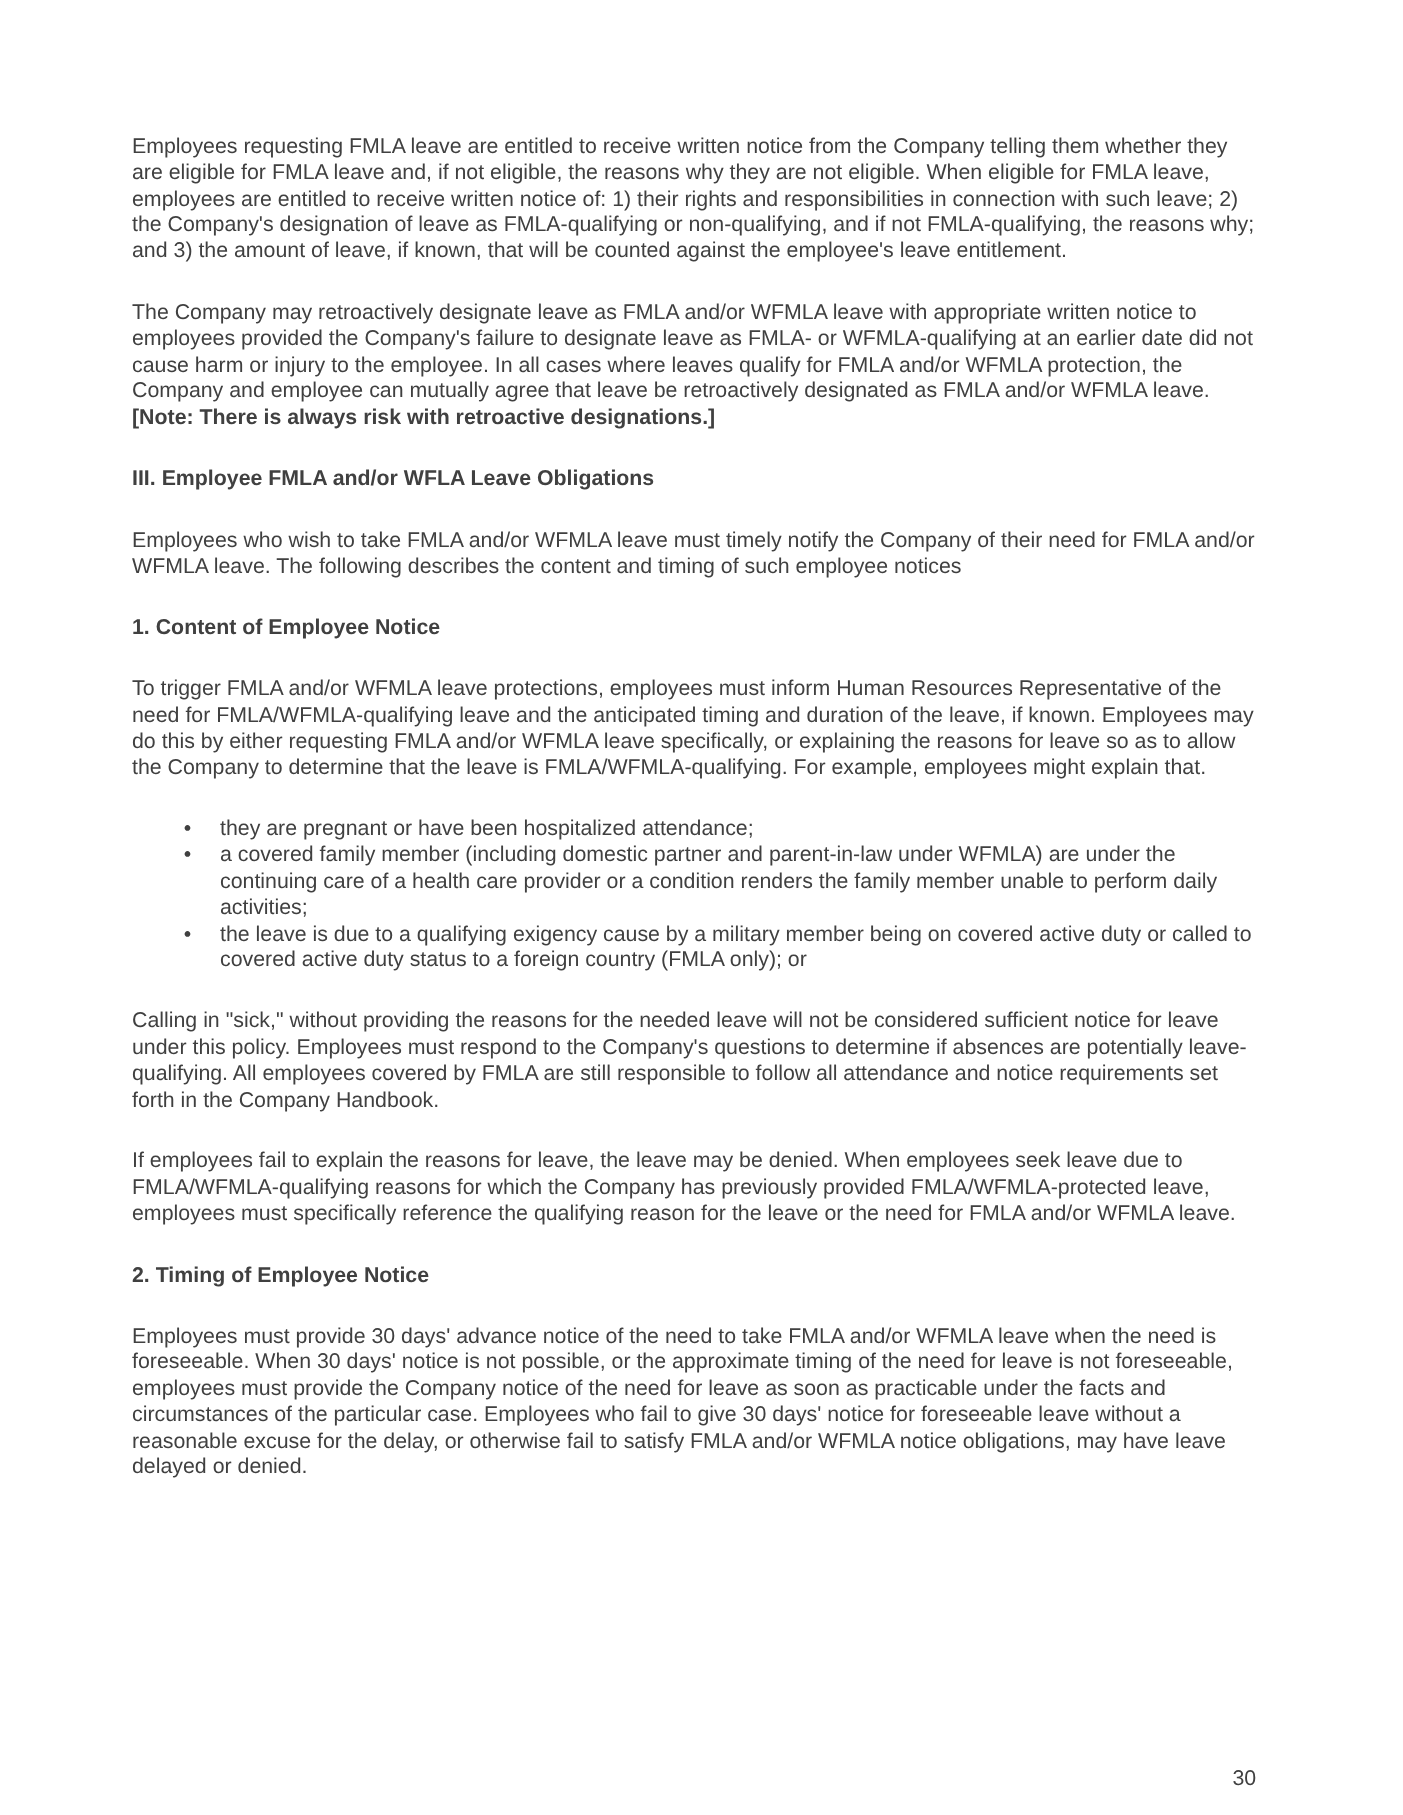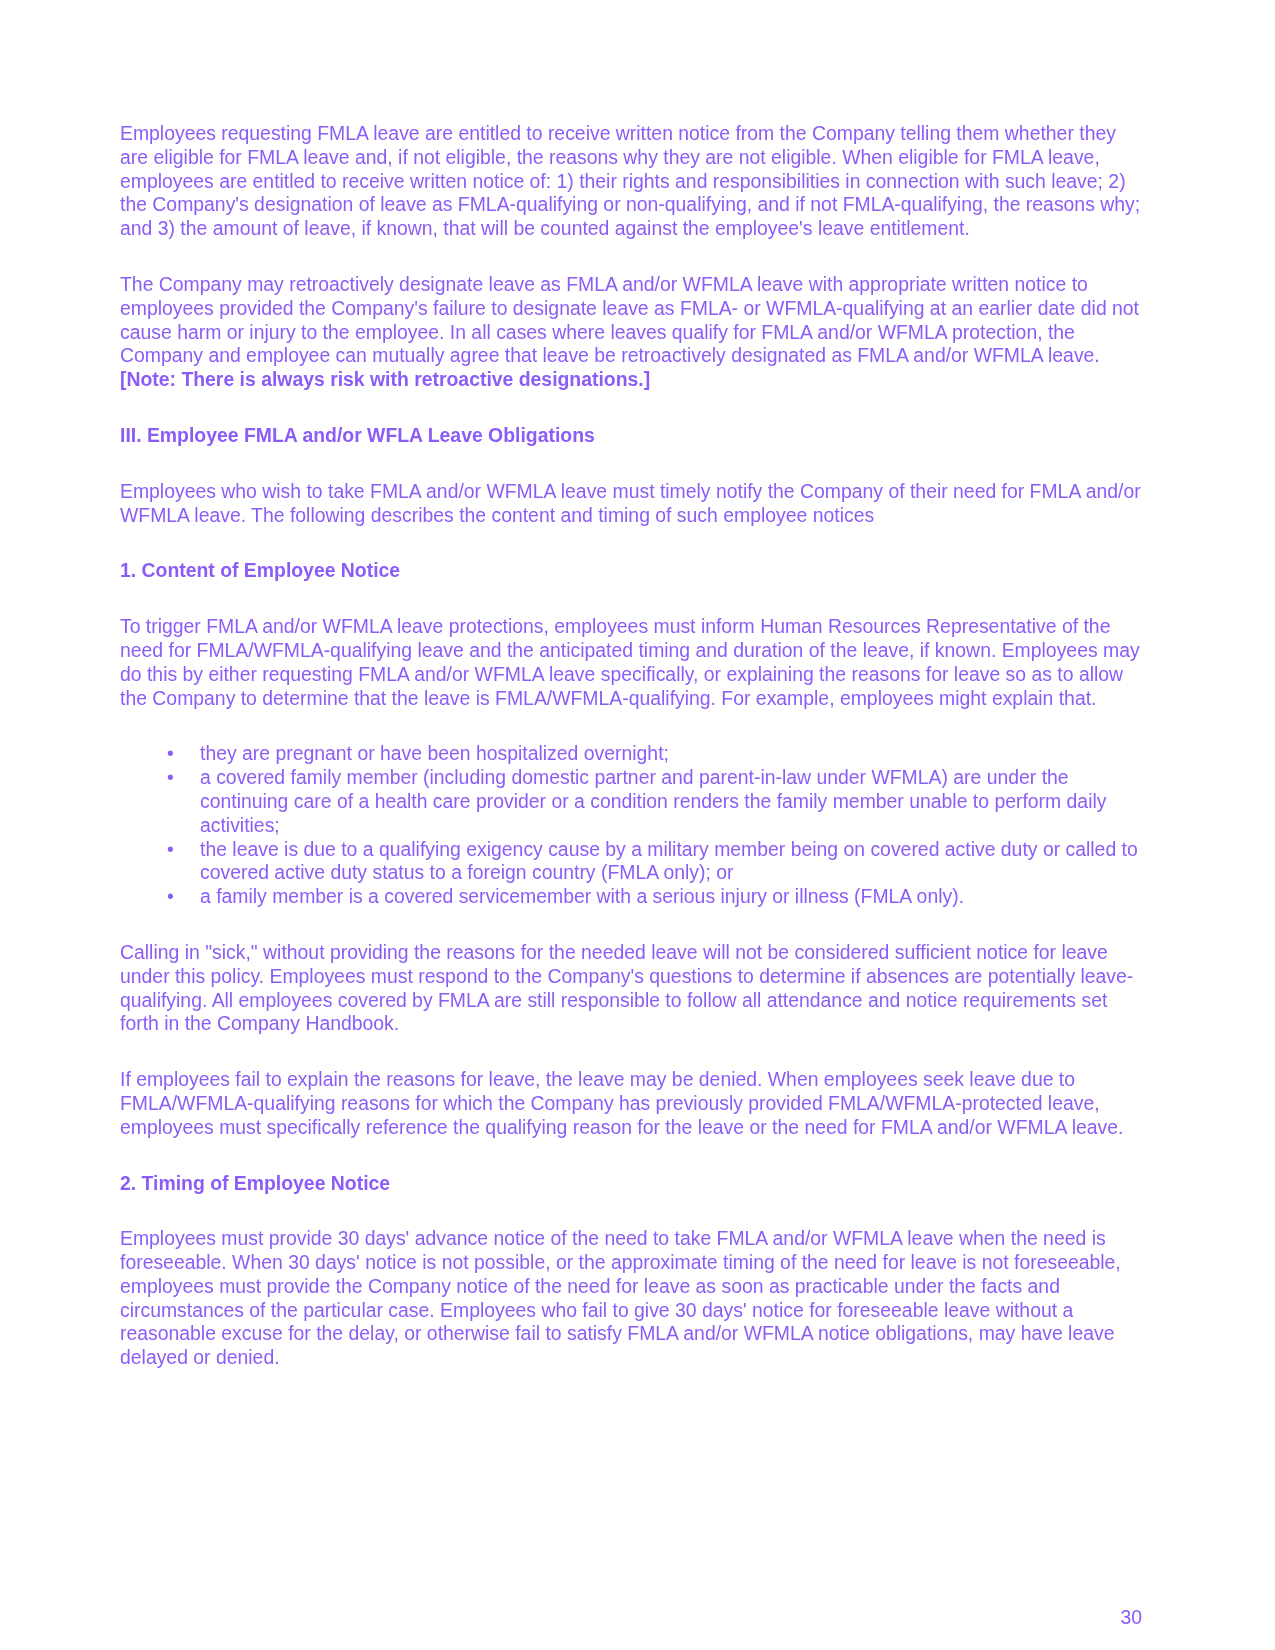--- a/index.html
+++ b/index.html
@@ -4,21 +4,21 @@
 <style>
   html, body { margin: 0; padding: 0; background: #ffffff; }
   .page {
     position: relative;
     width: 1275px;
     height: 1650px;
     background: #ffffff;
     font-family: "Liberation Sans", "DejaVu Sans", sans-serif;
     font-size: 19.4px;
     line-height: 23.8px;
-    color: #8b5cf6;
+    color: #404040;
     overflow: hidden;
   }
   .content {
     position: absolute;
     left: 120px;
     top: 122px;
     width: 1022px;
   }
   .blk { margin: 0 0 32px 0; padding: 0; }
   .heading { font-weight: bold; }
@@ -56,24 +56,23 @@
     <div class="blk heading">III. Employee FMLA and/or WFLA Leave Obligations</div>
 
 
     <p class="blk">Employees who wish to take FMLA and/or WFMLA leave must timely notify the Company of their need for FMLA and/or WFMLA leave. The following describes the content and timing of such employee notices</p>
 
     <div class="blk heading">1. Content of Employee Notice</div>
 
     <p class="blk">To trigger FMLA and/or WFMLA leave protections, employees must inform Human Resources Representative of the need for FMLA/WFMLA-qualifying leave and the anticipated timing and duration of the leave, if known. Employees may do this by either requesting FMLA and/or WFMLA leave specifically, or explaining the reasons for leave so as to allow the Company to determine that the leave is FMLA/WFMLA-qualifying. For example, employees might explain that.</p>
 
     <ul class="blk">
-      <li>they are pregnant or have been hospitalized overnight;</li>
+      <li>they are pregnant or have been hospitalized attendance;</li>
       <li>a covered family member (including domestic partner and parent-in-law under WFMLA) are under the continuing care of a health care provider or a condition renders the family member unable to perform daily activities;</li>
       <li>the leave is due to a qualifying exigency cause by a military member being on covered active duty or called to covered active duty status to a foreign country (FMLA only); or</li>
-      <li>a family member is a covered servicemember with a serious injury or illness (FMLA only).</li>
     </ul>
 
     <p class="blk">Calling in "sick," without providing the reasons for the needed leave will not be considered sufficient notice for leave under this policy. Employees must respond to the Company's questions to determine if absences are potentially leave-qualifying. All employees covered by FMLA are still responsible to follow all attendance and notice requirements set forth in the Company Handbook.</p>
 
     <p class="blk">If employees fail to explain the reasons for leave, the leave may be denied. When employees seek leave due to FMLA/WFMLA-qualifying reasons for which the Company has previously provided FMLA/WFMLA-protected leave, employees must specifically reference the qualifying reason for the leave or the need for FMLA and/or WFMLA leave.</p>
 
     <div class="blk heading">2. Timing of Employee Notice</div>
 
     <p class="blk">Employees must provide 30 days' advance notice of the need to take FMLA and/or WFMLA leave when the need is foreseeable. When 30 days' notice is not possible, or the approximate timing of the need for leave is not foreseeable, employees must provide the Company notice of the need for leave as soon as practicable under the facts and circumstances of the particular case. Employees who fail to give 30 days' notice for foreseeable leave without a reasonable excuse for the delay, or otherwise fail to satisfy FMLA and/or WFMLA notice obligations, may have leave delayed or denied.</p>
 

